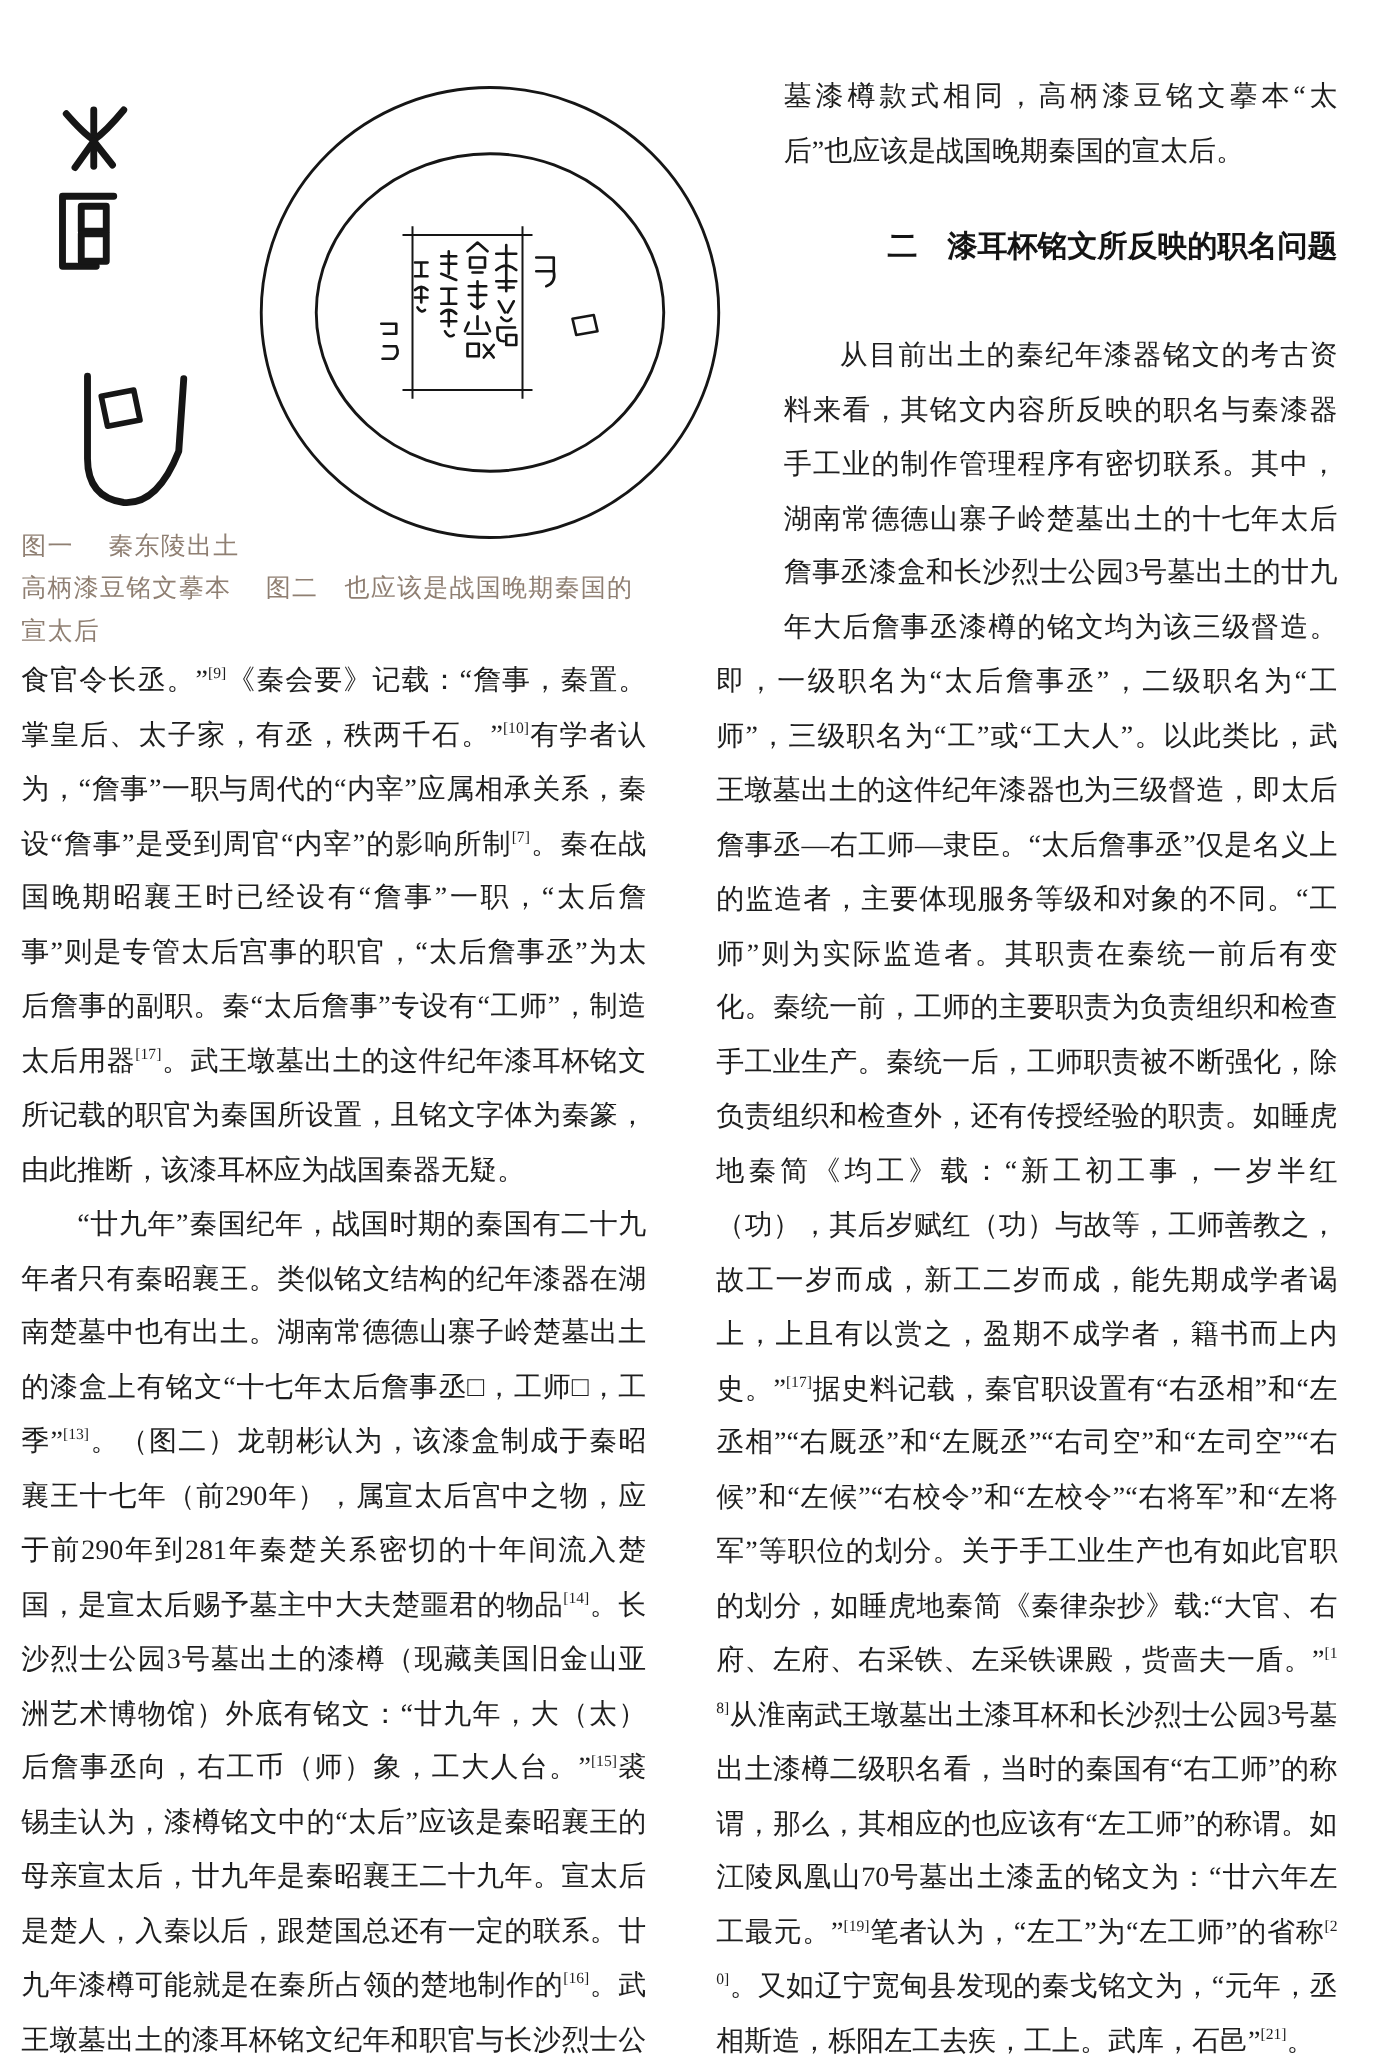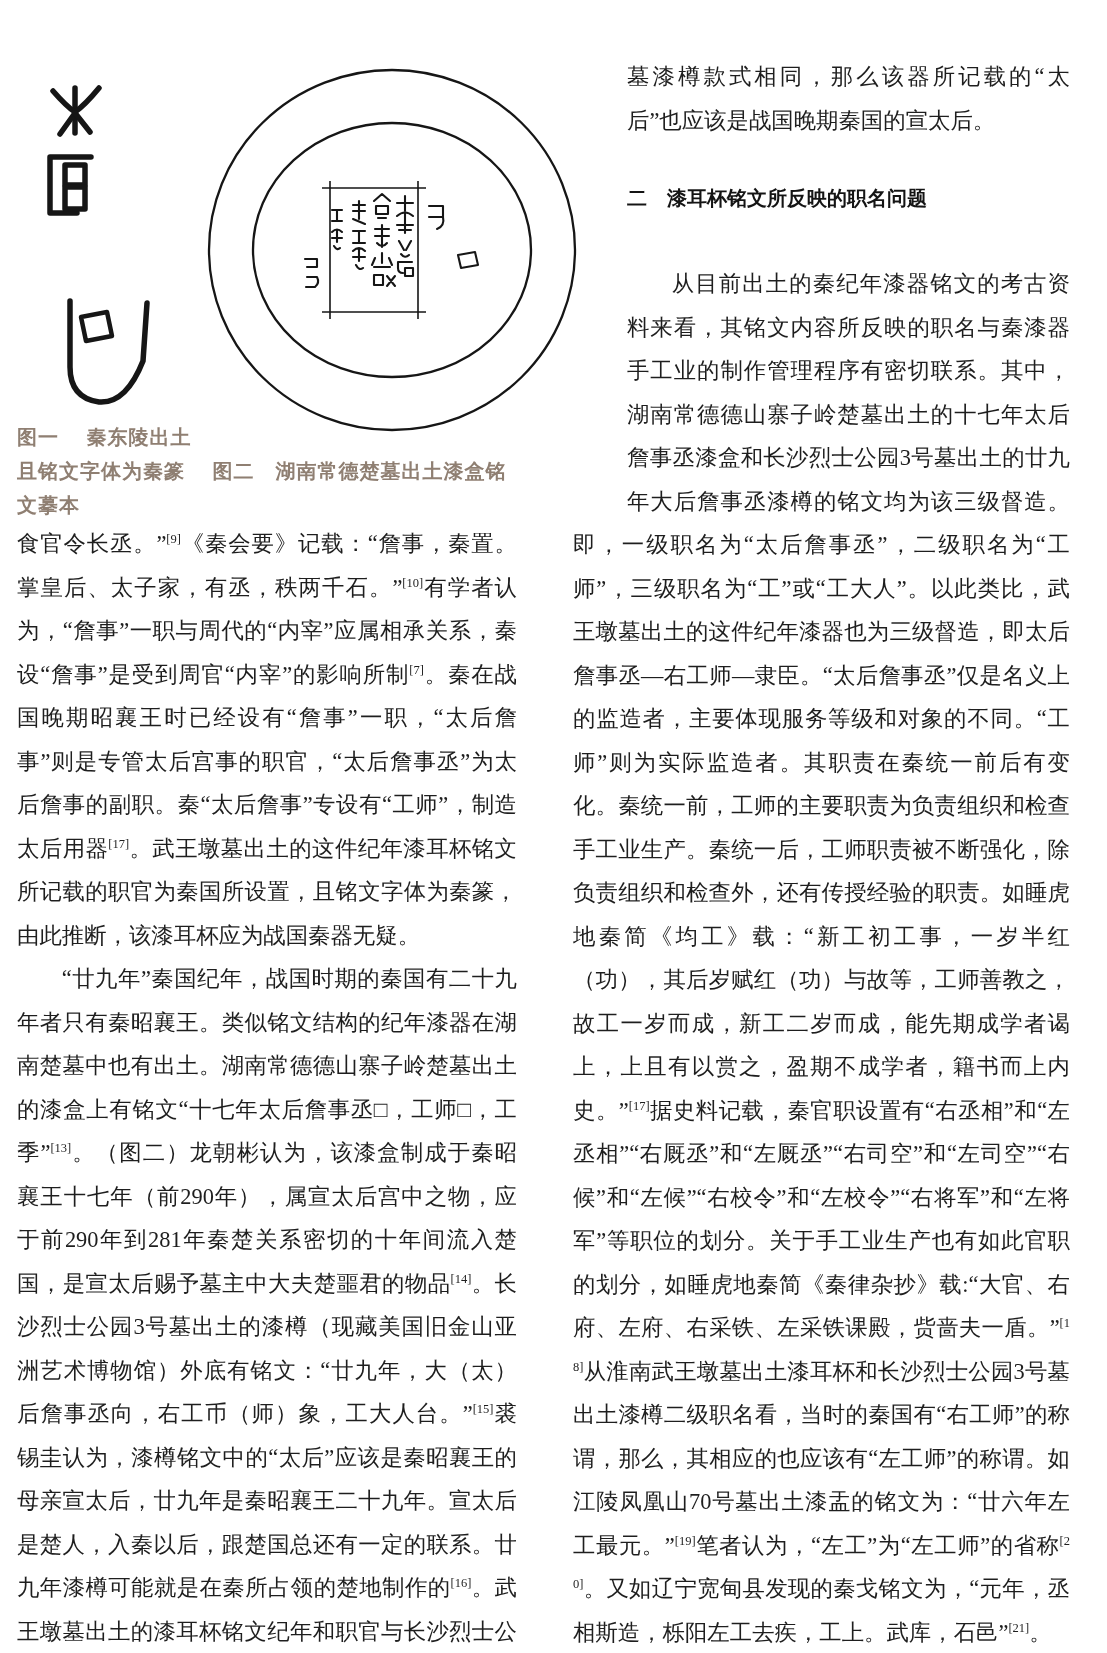--- a/index.html
+++ b/index.html
@@ -1,30 +1,30 @@
 <!DOCTYPE html>
 <html style="--caption-color: #8f7f72;"><head>
 <meta charset="utf-8">
 <style>
   html,body{margin:0;padding:0;}
   .page{position:relative;width:1107px;height:1653px;background:#ffffff;overflow:hidden;
         font-family:"Liberation Serif","DejaVu Serif",serif;color:#1e1e1e;}
   .col{position:absolute;top:55px;}
   .col-left{left:17px;width:500px;}
   .col-right{left:573px;width:497px;}
-  figure{margin:0;padding:0;font-weight:bold;}
+  figure{margin:0;padding:0;}
   .fig-svg{display:block;overflow:visible;}
   figcaption{margin-top:-15px;font-family:"Liberation Sans","DejaVu Sans",sans-serif;
              font-size:20px;line-height:34px;color:var(--caption-color,#8f7f72);letter-spacing:1px;}
   p.body-para{margin:0;font-size:22.4px;line-height:43.5px;text-align:justify;
               text-justify:inter-character;word-break:break-all;}
   p.indent{text-indent:2em;}
   sup.fn{font-size:12.5px;line-height:0;vertical-align:super;letter-spacing:0;}
   h2.sec-head{margin:38px 0 46px 0;font-family:"Liberation Sans","DejaVu Sans",sans-serif;
-              font-weight:bold;font-size:20px;line-height:36px;text-align:left;color:#141414;}
+              font-weight:bold;font-size:24px;line-height:36px;text-align:right;color:#141414;}
   .wrap-spacer{float:left;width:54px;height:450px;}
   .ink{stroke:#161616;fill:none;}
 </style>
 </head>
 <body>
 
 <div class="page">
 
   <div class="col col-left">
     <figure>
@@ -74,28 +74,28 @@
         </g>
         <g class="ink" stroke-width="2.1" stroke-linecap="round" stroke-linejoin="round">
           <path d="M288,204 h12 v8 h-10"></path>
           <path d="M290,222 h10 q3,6 -2,10 h-9"></path>
           <path d="M412,151 h14 v11 h-14 M426,162 q2,9 -6,12"></path>
           <path d="M441,200 l17,-3 l3,13 l-17,3 z"></path>
         </g>
       </svg>
       <figcaption>
         <div>图一　 秦东陵出土</div>
-        <div>且铭文字体为秦篆　 图二　湖南常德楚墓出土漆盒铭文摹本</div>
+        <div>高柄漆豆铭文摹本　 图二　也应该是战国晚期秦国的宣太后</div>
       </figcaption>
     </figure>
 
     <p class="body-para">食官令长丞。”<sup class="fn">[9]</sup>《秦会要》记载：“詹事，秦置。掌皇后、太子家，有丞，秩两千石。”<sup class="fn">[10]</sup>有学者认为，“詹事”一职与周代的“内宰”应属相承关系，秦设“詹事”是受到周官“内宰”的影响所制<sup class="fn">[7]</sup>。秦在战国晚期昭襄王时已经设有“詹事”一职，“太后詹事”则是专管太后宫事的职官，“太后詹事丞”为太后詹事的副职。秦“太后詹事”专设有“工师”，制造太后用器<sup class="fn">[17]</sup>。武王墩墓出土的这件纪年漆耳杯铭文所记载的职官为秦国所设置，且铭文字体为秦篆，由此推断，该漆耳杯应为战国秦器无疑。</p>
     <p class="body-para indent">“廿九年”秦国纪年，战国时期的秦国有二十九年者只有秦昭襄王。类似铭文结构的纪年漆器在湖南楚墓中也有出土。湖南常德德山寨子岭楚墓出土的漆盒上有铭文“十七年太后詹事丞□，工师□，工季”<sup class="fn">[13]</sup>。（图二）龙朝彬认为，该漆盒制成于秦昭襄王十七年（前290年），属宣太后宫中之物，应于前290年到281年秦楚关系密切的十年间流入楚国，是宣太后赐予墓主中大夫楚噩君的物品<sup class="fn">[14]</sup>。长沙烈士公园3号墓出土的漆樽（现藏美国旧金山亚洲艺术博物馆）外底有铭文：“廿九年，大（太）后詹事丞向，右工币（师）象，工大人台。”<sup class="fn">[15]</sup>裘锡圭认为，漆樽铭文中的“太后”应该是秦昭襄王的母亲宣太后，廿九年是秦昭襄王二十九年。宣太后是楚人，入秦以后，跟楚国总还有一定的联系。廿九年漆樽可能就是在秦所占领的楚地制作的<sup class="fn">[16]</sup>。武王墩墓出土的漆耳杯铭文纪年和职官与长沙烈士公园3号</p>
   </div>
 
   <div class="col col-right">
     <div class="wrap-spacer"></div>
-    <p class="body-para">墓漆樽款式相同，那么该器所记载的“太后”也应该是战国晚期秦国的宣太后。</p>
+    <p class="body-para">墓漆樽款式相同，高柄漆豆铭文摹本“太后”也应该是战国晚期秦国的宣太后。</p>
     <h2 class="sec-head">二　漆耳杯铭文所反映的职名问题</h2>
     <p class="body-para indent">从目前出土的秦纪年漆器铭文的考古资料来看，其铭文内容所反映的职名与秦漆器手工业的制作管理程序有密切联系。其中，湖南常德德山寨子岭楚墓出土的十七年太后詹事丞漆盒和长沙烈士公园3号墓出土的廿九年大后詹事丞漆樽的铭文均为该三级督造。即，一级职名为“太后詹事丞”，二级职名为“工师”，三级职名为“工”或“工大人”。以此类比，武王墩墓出土的这件纪年漆器也为三级督造，即太后詹事丞—右工师—隶臣。“太后詹事丞”仅是名义上的监造者，主要体现服务等级和对象的不同。“工师”则为实际监造者。其职责在秦统一前后有变化。秦统一前，工师的主要职责为负责组织和检查手工业生产。秦统一后，工师职责被不断强化，除负责组织和检查外，还有传授经验的职责。如睡虎地秦简《均工》载：“新工初工事，一岁半红（功），其后岁赋红（功）与故等，工师善教之，故工一岁而成，新工二岁而成，能先期成学者谒上，上且有以赏之，盈期不成学者，籍书而上内史。”<sup class="fn">[17]</sup>据史料记载，秦官职设置有“右丞相”和“左丞相”“右厩丞”和“左厩丞”“右司空”和“左司空”“右候”和“左候”“右校令”和“左校令”“右将军”和“左将军”等职位的划分。关于手工业生产也有如此官职的划分，如睡虎地秦简《秦律杂抄》载:“大官、右府、左府、右采铁、左采铁课殿，赀啬夫一盾。”<sup class="fn">[18]</sup>从淮南武王墩墓出土漆耳杯和长沙烈士公园3号墓出土漆樽二级职名看，当时的秦国有“右工师”的称谓，那么，其相应的也应该有“左工师”的称谓。如江陵凤凰山70号墓出土漆盂的铭文为：“廿六年左工最元。”<sup class="fn">[19]</sup>笔者认为，“左工”为“左工师”的省称<sup class="fn">[20]</sup>。又如辽宁宽甸县发现的秦戈铭文为，“元年，丞相斯造，栎阳左工去疾，工上。武库，石邑”<sup class="fn">[21]</sup>。</p>
   </div>
 
 </div>
 
 </body></html>

